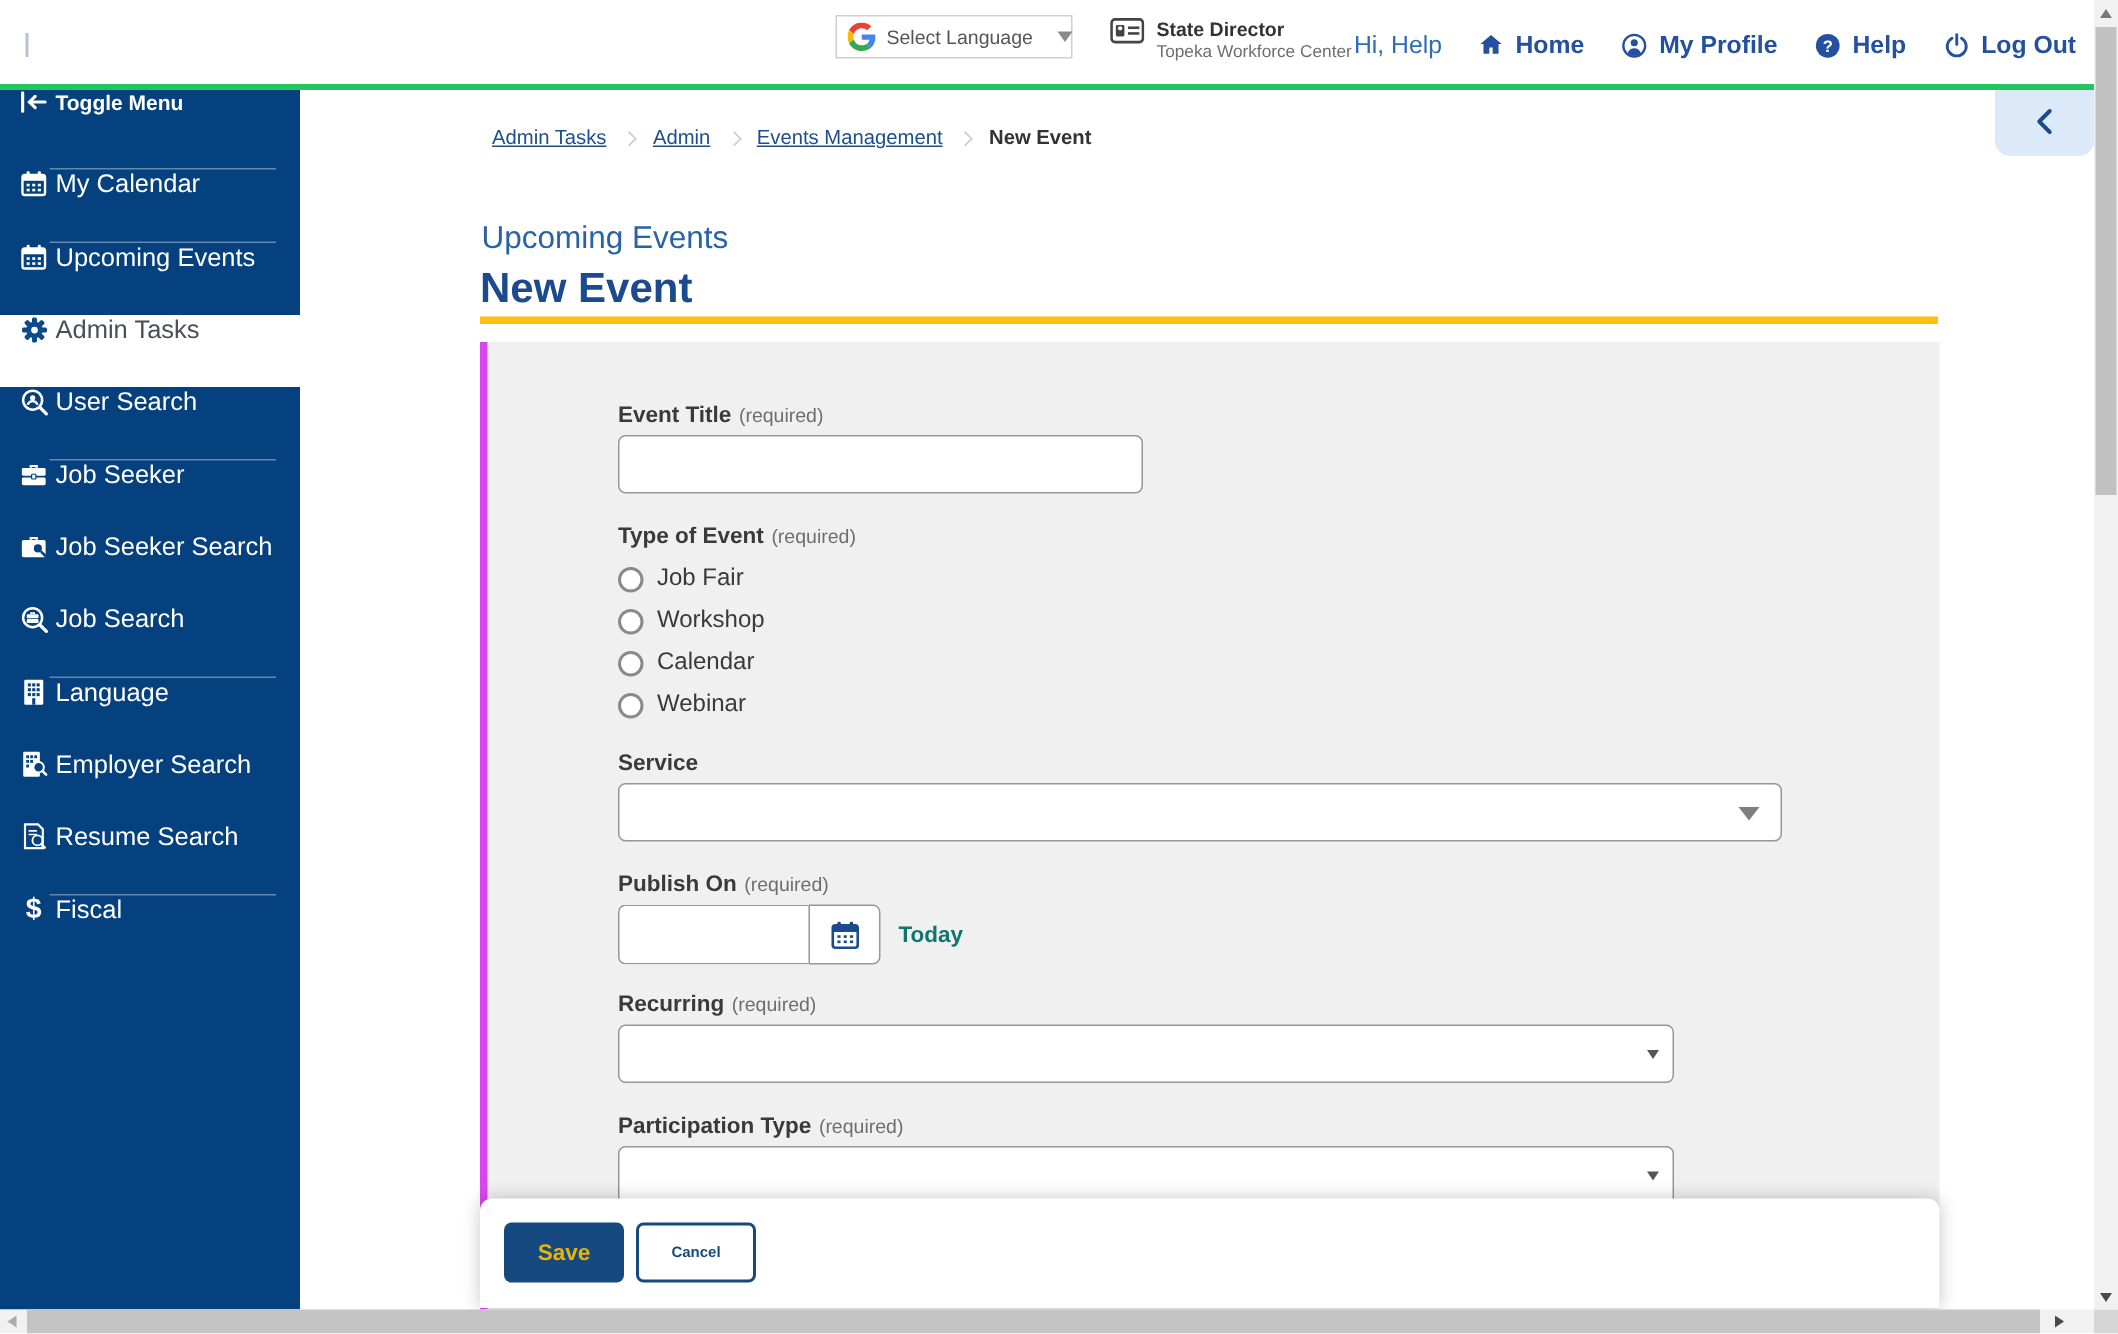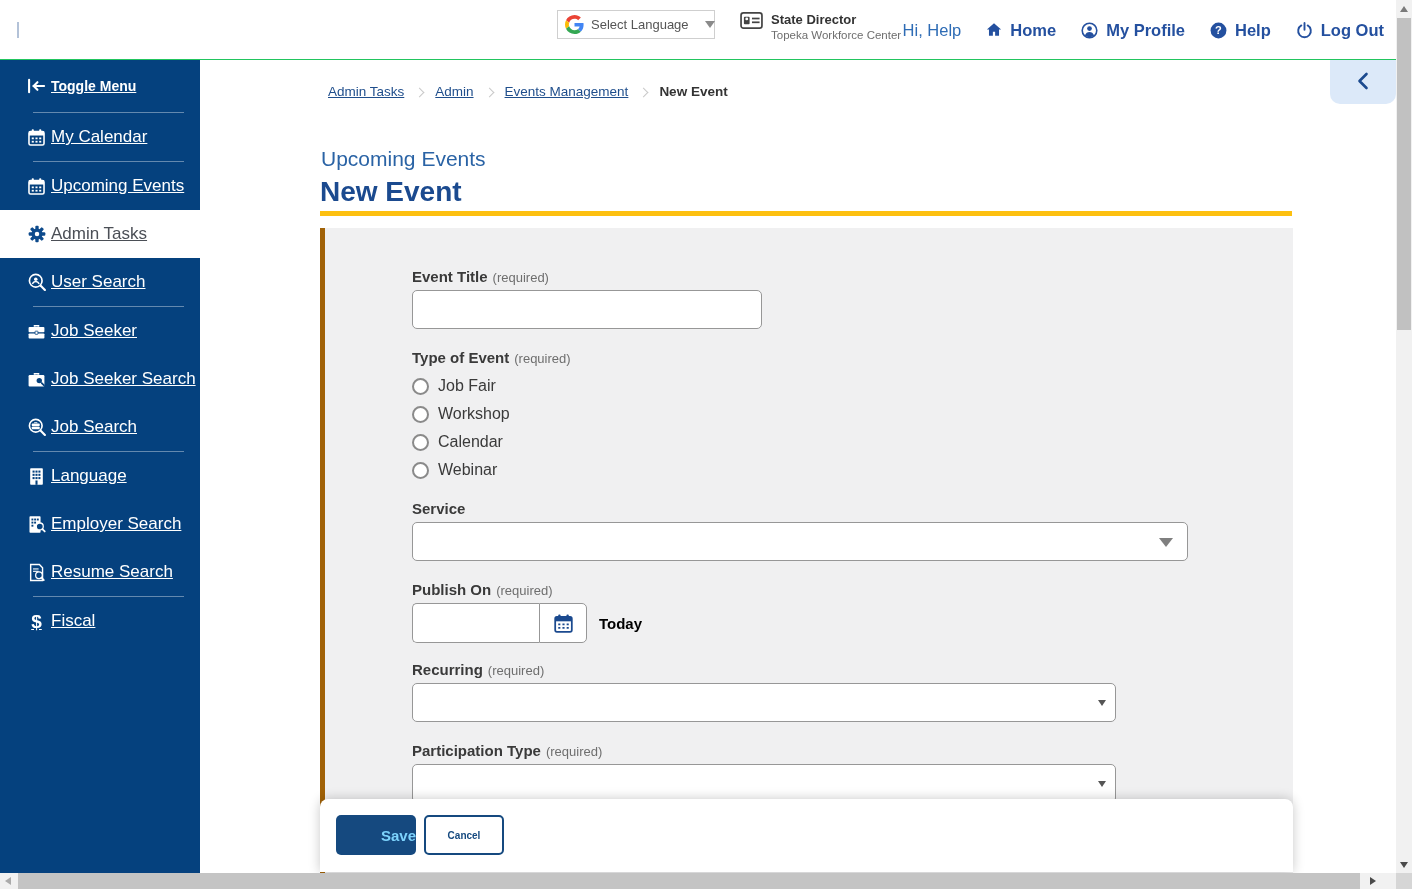--- a/index.html
+++ b/index.html
@@ -1,36 +1,36 @@
 <!DOCTYPE html>
 <html><head>
 <meta charset="utf-8">
 <style>
   * { margin:0; padding:0; box-sizing:border-box; }
   html,body { width:1412px; height:889px; overflow:hidden; }
   body { font-family:"Liberation Sans","DejaVu Sans",sans-serif; background:#fff; position:relative; }
   #app { position:absolute; inset:0; width:1412px; height:889px; }
 
   
-  .topbar { position:absolute; left:0; top:0; width:1412px; height:60px; background:#fff; border-bottom:1px solid #22c55e; z-index:30;padding-left:44px; }
+  .topbar { position:absolute; left:0; top:0; width:1412px; height:60px; background:#fff; border-bottom:4px solid #22c55e; z-index:30;padding-left:44px; }
   .logo-mark { position:absolute; left:17px; top:22px; width:2px; height:16px; background:#b3c2d8; }
   .gt-widget { position:absolute; left:557px; top:10px; height:29px; width:158px; border:1px solid #cfcfcf; background:#fff; display:flex; align-items:center; padding:0 7px; gap:7px; cursor:pointer; }
   .gt-label { font-size:13px; color:#555; white-space:nowrap; flex:1; }
   .gt-div { width:1px; height:17px; background:#dcdcdc; }
   .gt-caret { width:0; height:0; border-left:5px solid transparent; border-right:5px solid transparent; border-top:7px solid #8a8a8a; margin:0 2px; }
   .role { position:absolute; left:740px; top:11px; display:flex; align-items:flex-start; gap:8px; }
   .role-text .t1 { font-size:13px; font-weight:bold; color:#333; line-height:17px; }
   .role-text .t2 { font-size:11.5px; color:#6e6e6e; line-height:14px; }
   .top-right { position:absolute; right:28px; top:0; height:60px; display:flex; align-items:center; gap:24px; }
   .greeting { font-size:16.5px; color:#2e6cb5; }
   .top-link { display:flex; align-items:center; gap:7px; font-size:16.5px; font-weight:bold; color:#24509f; text-decoration:none; cursor:pointer; }
 
   
   .sidebar { position:absolute; left:0; top:60px; width:200px; height:813px; background:#05417e; z-index:10; }
-  .side-item { height:48px; display:flex; align-items:center; padding-left:26px; color:#fff; font-size:17px; cursor:pointer;text-decoration:underline; }
+  .side-item { height:48px; display:flex; align-items:flex-start; padding-left:12px; color:#fff; font-size:17px; cursor:pointer; }
   .side-item .ic { width:21px; display:flex; justify-content:center; align-items:center; flex:none; }
   .side-item .lbl { margin-left:4px; white-space:nowrap; }
   .side-item.toggle { height:52px; font-size:14px; font-weight:bold; }
   .side-item.active { background:#fff; color:#4b4f56; }
   .side-sep { height:1px; background:rgba(255,255,255,0.38); margin:0 16px 0 33px; }
   .dollar-glyph { color:#fff; font-size:19px; font-weight:bold; line-height:1; }
 
   
   .content { position:absolute; left:200px; top:60px; width:1196px; height:813px; background:#fff; }
   .collapse-tab { position:absolute; left:1330px; top:58px; width:66px; height:46px; background:#dce9f9; border-radius:3px 3px 10px 10px; display:flex; align-items:center; justify-content:center; cursor:pointer; z-index:20; }
@@ -38,43 +38,43 @@
   .breadcrumb { position:absolute; left:328px; top:84px; display:flex; align-items:center; gap:12px; font-size:13.5px; }
   .crumb-link { color:#1f4e8c; text-decoration:underline; cursor:pointer; }
   .crumb-sep { width:7px; height:7px; border-top:1.6px solid #c9c9c9; border-right:1.6px solid #c9c9c9; transform:rotate(45deg); margin-top:1px; }
   .crumb-current { color:#333; font-weight:bold; }
 
   .supertitle { position:absolute; left:321px; top:147px; font-size:21px; color:#2a63a5; }
   .page-title { position:absolute; left:320px; top:176px; font-size:28px; font-weight:bold; color:#1b4a8f; }
   .gold-bar { position:absolute; left:320px; top:211px; width:972px; height:5px; background:#fdc010; }
 
   
-  .panel { position:absolute; left:320px; top:228px; width:973px; height:645px; background:#f0f0f1; border-left:5px solid #a16207; }
+  .panel { position:absolute; left:320px; top:228px; width:973px; height:645px; background:#f0f0f1; border-left:5px solid #d946ef; }
   .panel-inner { padding:40px 0 0 87px; }
   .f-label { font-size:15px; font-weight:bold; color:#3a3a3a; }
   .f-req { font-size:13px; font-weight:normal; color:#6e6e6e; margin-left:5px; }
   .text-input { display:block; width:350px; height:39px; border:1px solid #979797; border-radius:5px; background:#fff; margin-top:4px; font-size:15px; padding:0 10px; outline:none; }
   .radio-group { margin-top:5px; }
   .radio-row { display:flex; align-items:center; height:28px; gap:9px; cursor:pointer; }
   .radio-dot { appearance:none; -webkit-appearance:none; width:17px; height:17px; border:2px solid #8a8a8a; border-radius:50%; background:#fff; margin:0; flex:none; cursor:pointer; }
   .radio-lbl { font-size:16px; color:#3a3a3a; }
   .sel { position:relative; background:#fff; border:1px solid #979797; border-radius:5px; height:39px; margin-top:4px; cursor:pointer; }
   .sel.wide { width:776px; }
   .sel.mid { width:704px; }
   .tri-lg { position:absolute; right:14px; top:15px; width:0; height:0; border-left:7px solid transparent; border-right:7px solid transparent; border-top:9px solid #7f7f7f; }
   .tri-sm { position:absolute; right:9px; top:16px; width:0; height:0; border-left:4.5px solid transparent; border-right:4.5px solid transparent; border-top:6px solid #555; }
   .spacer16 { height:16px; } .spacer18 { height:18px; } .spacer20 { height:20px; }
   .date-row { display:flex; align-items:center; margin-top:4px; }
   .date-input { width:127px; height:40px; border:1px solid #979797; border-right:none; border-radius:5px 0 0 5px; background:#fff; font-size:15px; padding:0 10px; outline:none; }
   .cal-btn { width:48px; height:40px; background:#fff; border:1px solid #979797; border-radius:0 5px 5px 0; display:flex; align-items:center; justify-content:center; cursor:pointer; }
-  .today-link { margin-left:12px; font-size:15px; font-weight:bold; color:#000000; text-decoration:none; cursor:pointer; }
+  .today-link { margin-left:12px; font-size:15px; font-weight:bold; color:#0f766e; text-decoration:none; cursor:pointer; }
 
   
   .footer { position:absolute; left:320px; top:799px; width:973px; height:73px; background:#fff; border-radius:8px 8px 0 0; box-shadow:0 0 12px rgba(0,0,0,0.22); z-index:15; }
-  .btn-save { position:absolute; left:16px; top:16px; width:80px; height:40px; background:#15497f; color:#7dd3fc; font-size:15px; font-weight:bold; border:none; border-radius:5px; cursor:pointer; font-family:inherit;text-align:right; }
+  .btn-save { position:absolute; left:16px; top:16px; width:80px; height:40px; background:#15497f; color:#eab308; font-size:15px; font-weight:bold; border:none; border-radius:5px; cursor:pointer; font-family:inherit; }
   .btn-cancel { position:absolute; left:104px; top:16px; width:80px; height:40px; background:#fff; color:#15497f; font-size:10px; font-weight:bold; border:2px solid #15497f; border-radius:5px; cursor:pointer; font-family:inherit; }
 
   
   .vscroll { position:absolute; left:1396px; top:0; width:16px; height:873px; background:#f1f1f1; z-index:40; }
   .vthumb { position:absolute; left:1px; top:18px; width:14px; height:312px; background:#c1c1c1; }
   .arr { position:absolute; width:0; height:0; }
   .arr-up { left:4px; top:6px; border-left:4px solid transparent; border-right:4px solid transparent; border-bottom:6px solid #7a7a7a; }
   .arr-down { left:4px; bottom:5px; border-left:4px solid transparent; border-right:4px solid transparent; border-top:6px solid #4a4a4a; }
   .hscroll { position:absolute; left:0; top:873px; width:1396px; height:16px; background:#f1f1f1; z-index:40; }
   .hthumb { position:absolute; left:18px; top:0; width:1342px; height:16px; background:#c4c4c4; }

